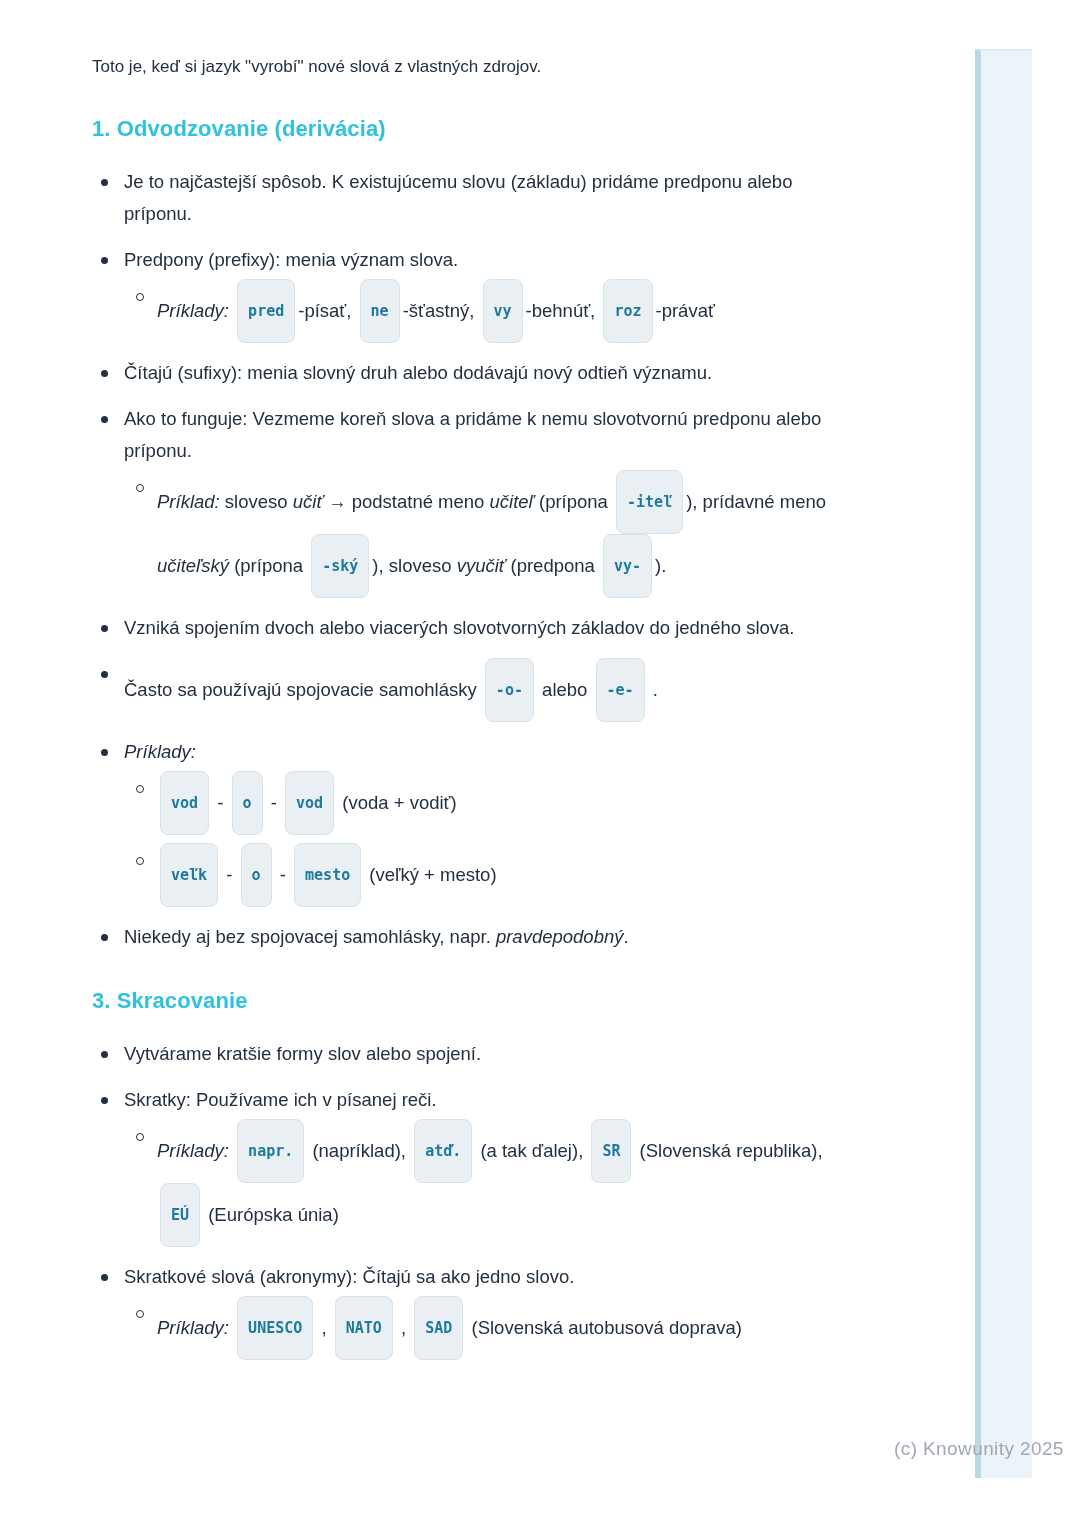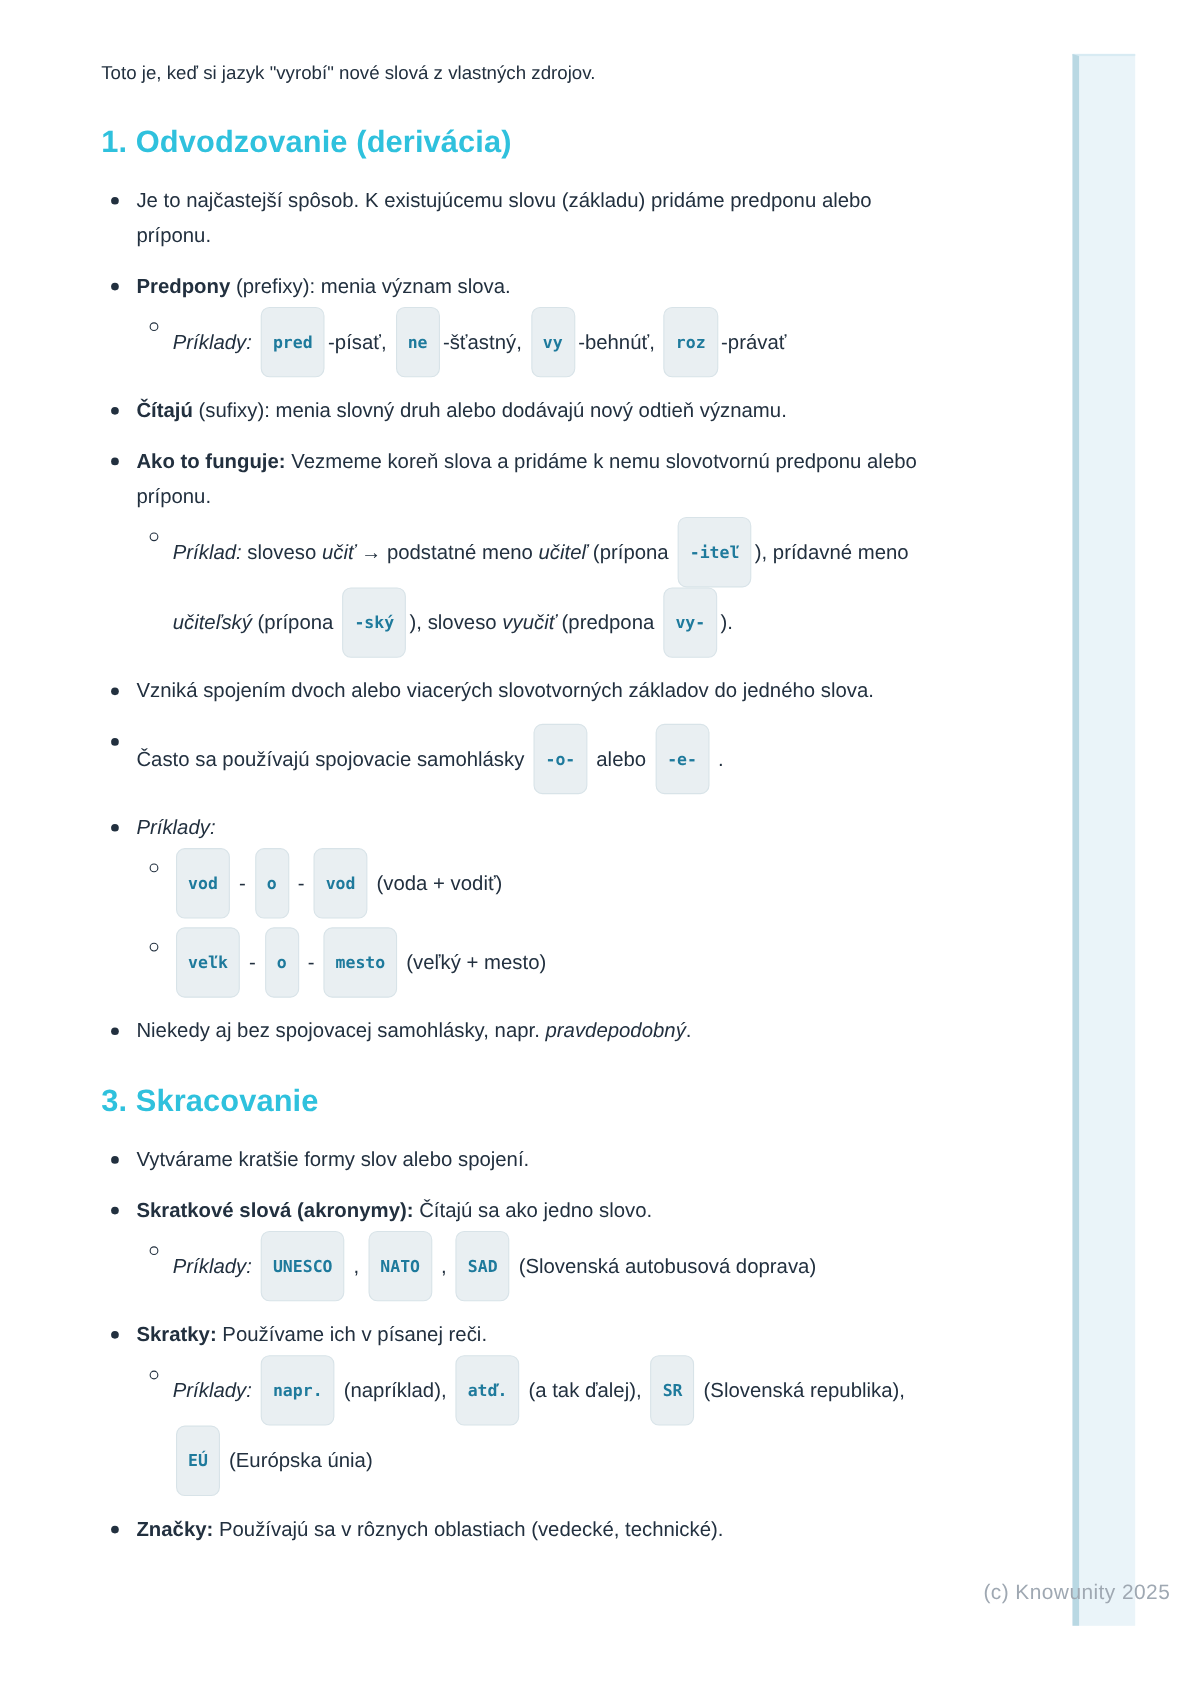--- a/index.html
+++ b/index.html
@@ -15,21 +15,21 @@
   *{box-sizing:border-box;}
   html,body{margin:0;padding:0;}
   body{
     width:1080px;height:1528px;position:relative;overflow:hidden;
     background:#ffffff;color:var(--text);
     font-family:"Liberation Sans",sans-serif;
   }
   .doc{position:absolute;left:92px;top:53px;width:742px;}
   .intro{font-size:17px;line-height:28px;margin:0 0 30px 0;}
   .section-title{
-    color:var(--accent);font-size:28px;font-weight:700;
+    color:var(--accent);font-size:22px;font-weight:700;
     margin:32px 0 22px 0;letter-spacing:.1px;line-height:31px;
   }
   ul{list-style:none;margin:0;padding:0;}
   .li-1{
     position:relative;padding-left:32px;margin:0 0 14px 0;
     font-size:18.5px;line-height:32px;
   }
   .li-1::before{
     content:"";position:absolute;left:9px;top:13px;
     width:7px;height:7px;border-radius:50%;background:var(--text);
@@ -38,21 +38,21 @@
   .li-2{
     position:relative;padding-left:33px;margin:0 0 8px 0;
     font-size:18.5px;line-height:34px;
   }
   .li-2::before{
     content:"";position:absolute;left:12px;top:14px;
     width:6px;height:6px;border:1.6px solid var(--text);
     border-radius:50%;background:transparent;
   }
   .seg{white-space:pre-wrap;}
-  .seg.b{font-weight:700;}
+  .seg.b{font-weight:400;}
   .seg.i{font-style:italic;}
   .badge{
     display:inline-block;
     font-family:"DejaVu Sans Mono",monospace;
     font-size:15px;font-weight:700;color:var(--badge-text);
     background:var(--badge-bg);border:1px solid var(--badge-border);
     border-radius:8px;padding:20px 10px;margin:0 3px;
     line-height:22px;vertical-align:1px;white-space:nowrap;
   }
   .page-edge{
@@ -99,23 +99,22 @@
               <li class="li-2"><span class="badge">vod</span><span class="seg"> - </span><span class="badge">o</span><span class="seg"> - </span><span class="badge">vod</span><span class="seg"> (voda + vodiť)</span></li>
               <li class="li-2"><span class="badge">veľk</span><span class="seg"> - </span><span class="badge">o</span><span class="seg"> - </span><span class="badge">mesto</span><span class="seg"> (veľký + mesto)</span></li>
             </ul></li>
           <li class="li-1"><span class="seg">Niekedy aj bez spojovacej samohlásky, napr. </span><span class="seg i">pravdepodobný</span><span class="seg">.</span></li>
         </ul>
       </section>
       <section>
         <h2 class="section-title">3. Skracovanie</h2>
         <ul>
           <li class="li-1"><span class="seg">Vytvárame kratšie formy slov alebo spojení.</span></li>
+          <li class="li-1"><span class="seg b">Skratky:</span><span class="seg"> Používame ich v písanej reči.</span><ul class="sub-list">
+              <li class="li-2"><span class="seg i">Príklady: </span><span class="badge">napr.</span><span class="seg"> (napríklad), </span><span class="badge">atď.</span><span class="seg"> (a tak ďalej), </span><span class="badge">SR</span><span class="seg"> (Slovenská republika), </span><span class="badge">EÚ</span><span class="seg"> (Európska únia)</span></li>
+            </ul></li>
           <li class="li-1"><span class="seg b">Skratkové slová (akronymy):</span><span class="seg"> Čítajú sa ako jedno slovo.</span><ul class="sub-list">
               <li class="li-2"><span class="seg i">Príklady: </span><span class="badge">UNESCO</span><span class="seg"> , </span><span class="badge">NATO</span><span class="seg"> , </span><span class="badge">SAD</span><span class="seg"> (Slovenská autobusová doprava)</span></li>
             </ul></li>
-          <li class="li-1"><span class="seg b">Skratky:</span><span class="seg"> Používame ich v písanej reči.</span><ul class="sub-list">
-              <li class="li-2"><span class="seg i">Príklady: </span><span class="badge">napr.</span><span class="seg"> (napríklad), </span><span class="badge">atď.</span><span class="seg"> (a tak ďalej), </span><span class="badge">SR</span><span class="seg"> (Slovenská republika), </span><span class="badge">EÚ</span><span class="seg"> (Európska únia)</span></li>
-            </ul></li>
-          <li class="li-1"><span class="seg b">Značky:</span><span class="seg"> Používajú sa v rôznych oblastiach (vedecké, technické).</span></li>
         </ul>
       </section>
     </div>
 </main>
 
 </body></html>

